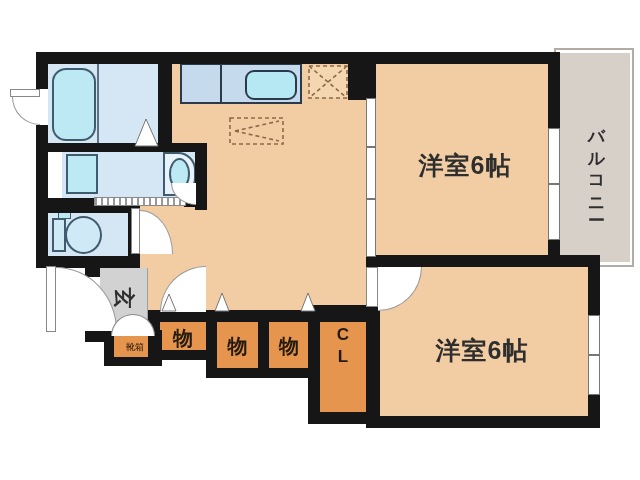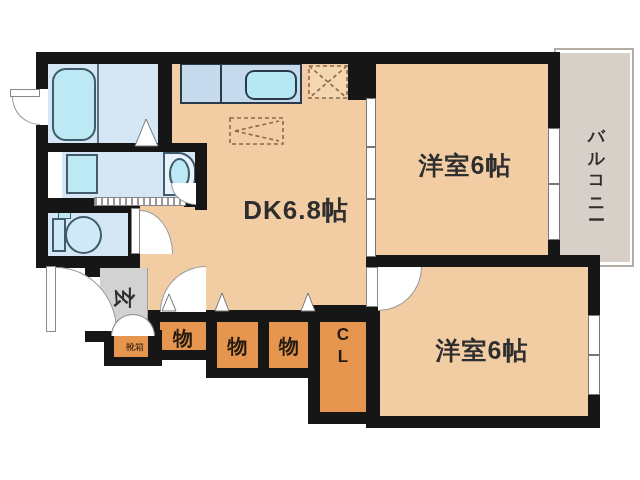--- a/index.html
+++ b/index.html
@@ -134,21 +134,20 @@
       <line x1="235" y1="131" x2="279" y2="141"></line>
     </g>
     <g fill="#fff" stroke="#777" stroke-width="1">
       <path d="M146 119 L135 146 L158 146 Z"></path>
       <path d="M169 294 L162 311 L176 311 Z"></path>
       <path d="M222 293 L215 311 L229 311 Z"></path>
       <path d="M308 293 L301 311 L315 311 Z"></path>
     </g>
   </svg>
 
-  <div class="lbl" style="left:216px;top:193px;width:160px;font-size:26px;letter-spacing:1px;">DK6.8帖</div>
   <div class="lbl" style="left:385px;top:149px;width:160px;font-size:25px;letter-spacing:1px;">洋室6帖</div>
   <div class="lbl" style="left:402px;top:334px;width:160px;font-size:25px;letter-spacing:1px;">洋室6帖</div>
   <div class="lbl" style="left:578px;top:98px;width:30px;height:135px;font-size:17px;writing-mode:vertical-rl;letter-spacing:4px;">バルコニー</div>
   <div class="lbl" style="left:106px;top:284px;width:36px;font-size:21px;transform:rotate(90deg);">玄</div>
   <div class="lbl" style="left:114px;top:341px;width:42px;font-size:9px;color:#1f1408;font-weight:normal;">靴箱</div>
   <div class="lbl" style="left:160px;top:325px;width:46px;font-size:20px;color:#241a0d;">物</div>
   <div class="lbl" style="left:217px;top:333px;width:41px;font-size:20px;color:#241a0d;">物</div>
   <div class="lbl" style="left:269px;top:333px;width:40px;font-size:20px;color:#241a0d;">物</div>
   <div class="lbl" style="left:320px;top:324px;width:46px;font-size:17px;line-height:1.3;color:#241a0d;">
     <span>C</span><br>

